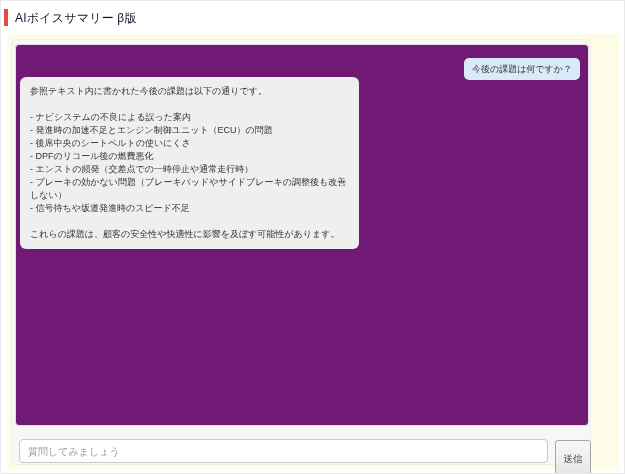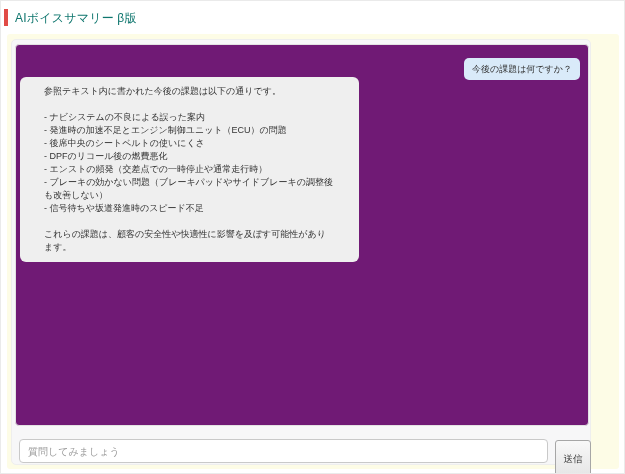--- a/index.html
+++ b/index.html
@@ -3,21 +3,21 @@
 <meta charset="utf-8">
 <style>
   html,body { margin:0; padding:0; background:#fff; }
   .page {
     position:relative; width:625px; height:474px; box-sizing:border-box;
     background:#ffffff; border:1px solid #eaeaea; overflow:hidden;
     font-family:"Liberation Sans", sans-serif; color:#333;
   }
   
   .accent-bar { position:absolute; left:3px; top:8px; width:4px; height:17px; background:#e14b46; }
-  .page-title { position:absolute; left:14px; top:9px; font-size:12px; color:#0f766e; letter-spacing:.2px; }
+  .page-title { position:absolute; left:14px; top:9px; font-size:12px; color:#0f172a; letter-spacing:.2px; }
 
   
   .chat-panel {
     position:absolute; left:6px; top:33px; width:612px; height:435px;
     background:#fdfce6; border-radius:3px;
   }
   
   .chat-container {
     position:absolute; left:4px; top:5px; width:580px; height:426px; box-sizing:border-box;
     background:#f7f7f8; border:1px solid #eeeeee; border-radius:5px;
@@ -27,21 +27,21 @@
     position:absolute; left:3px; top:4px; width:574px; height:382px; box-sizing:border-box;
     background:#701a75; border:1px solid #e2e2e2; border-radius:4px; overflow:hidden;
   }
   .user-bubble {
     position:absolute; top:13px; right:8px; max-width:420px;
     background:#d9eaf9; border-radius:5px; padding:5px 8px;
     font-size:9px; line-height:12px; color:#333;
   }
   .ai-bubble {
     position:absolute; top:32px; left:4px; width:339px; box-sizing:border-box;
-    background:#efefef; border-radius:6px; padding:8px 24px;
+    background:#efefef; border-radius:6px; padding:8px 10px;
     font-size:9px; line-height:13px; color:#333; white-space:pre-line;
   }
   
   .composer-input {
     position:absolute; left:7px; top:399px; width:529px; height:24px; box-sizing:border-box;
     border:1px solid #c9c9c9; border-radius:4px; padding:0 8px;
     font-size:10px; color:#333; background:#fff; font-family:inherit; outline:none;
   }
   .composer-input::placeholder { color:#9a9a9a; }
   .send-button {

